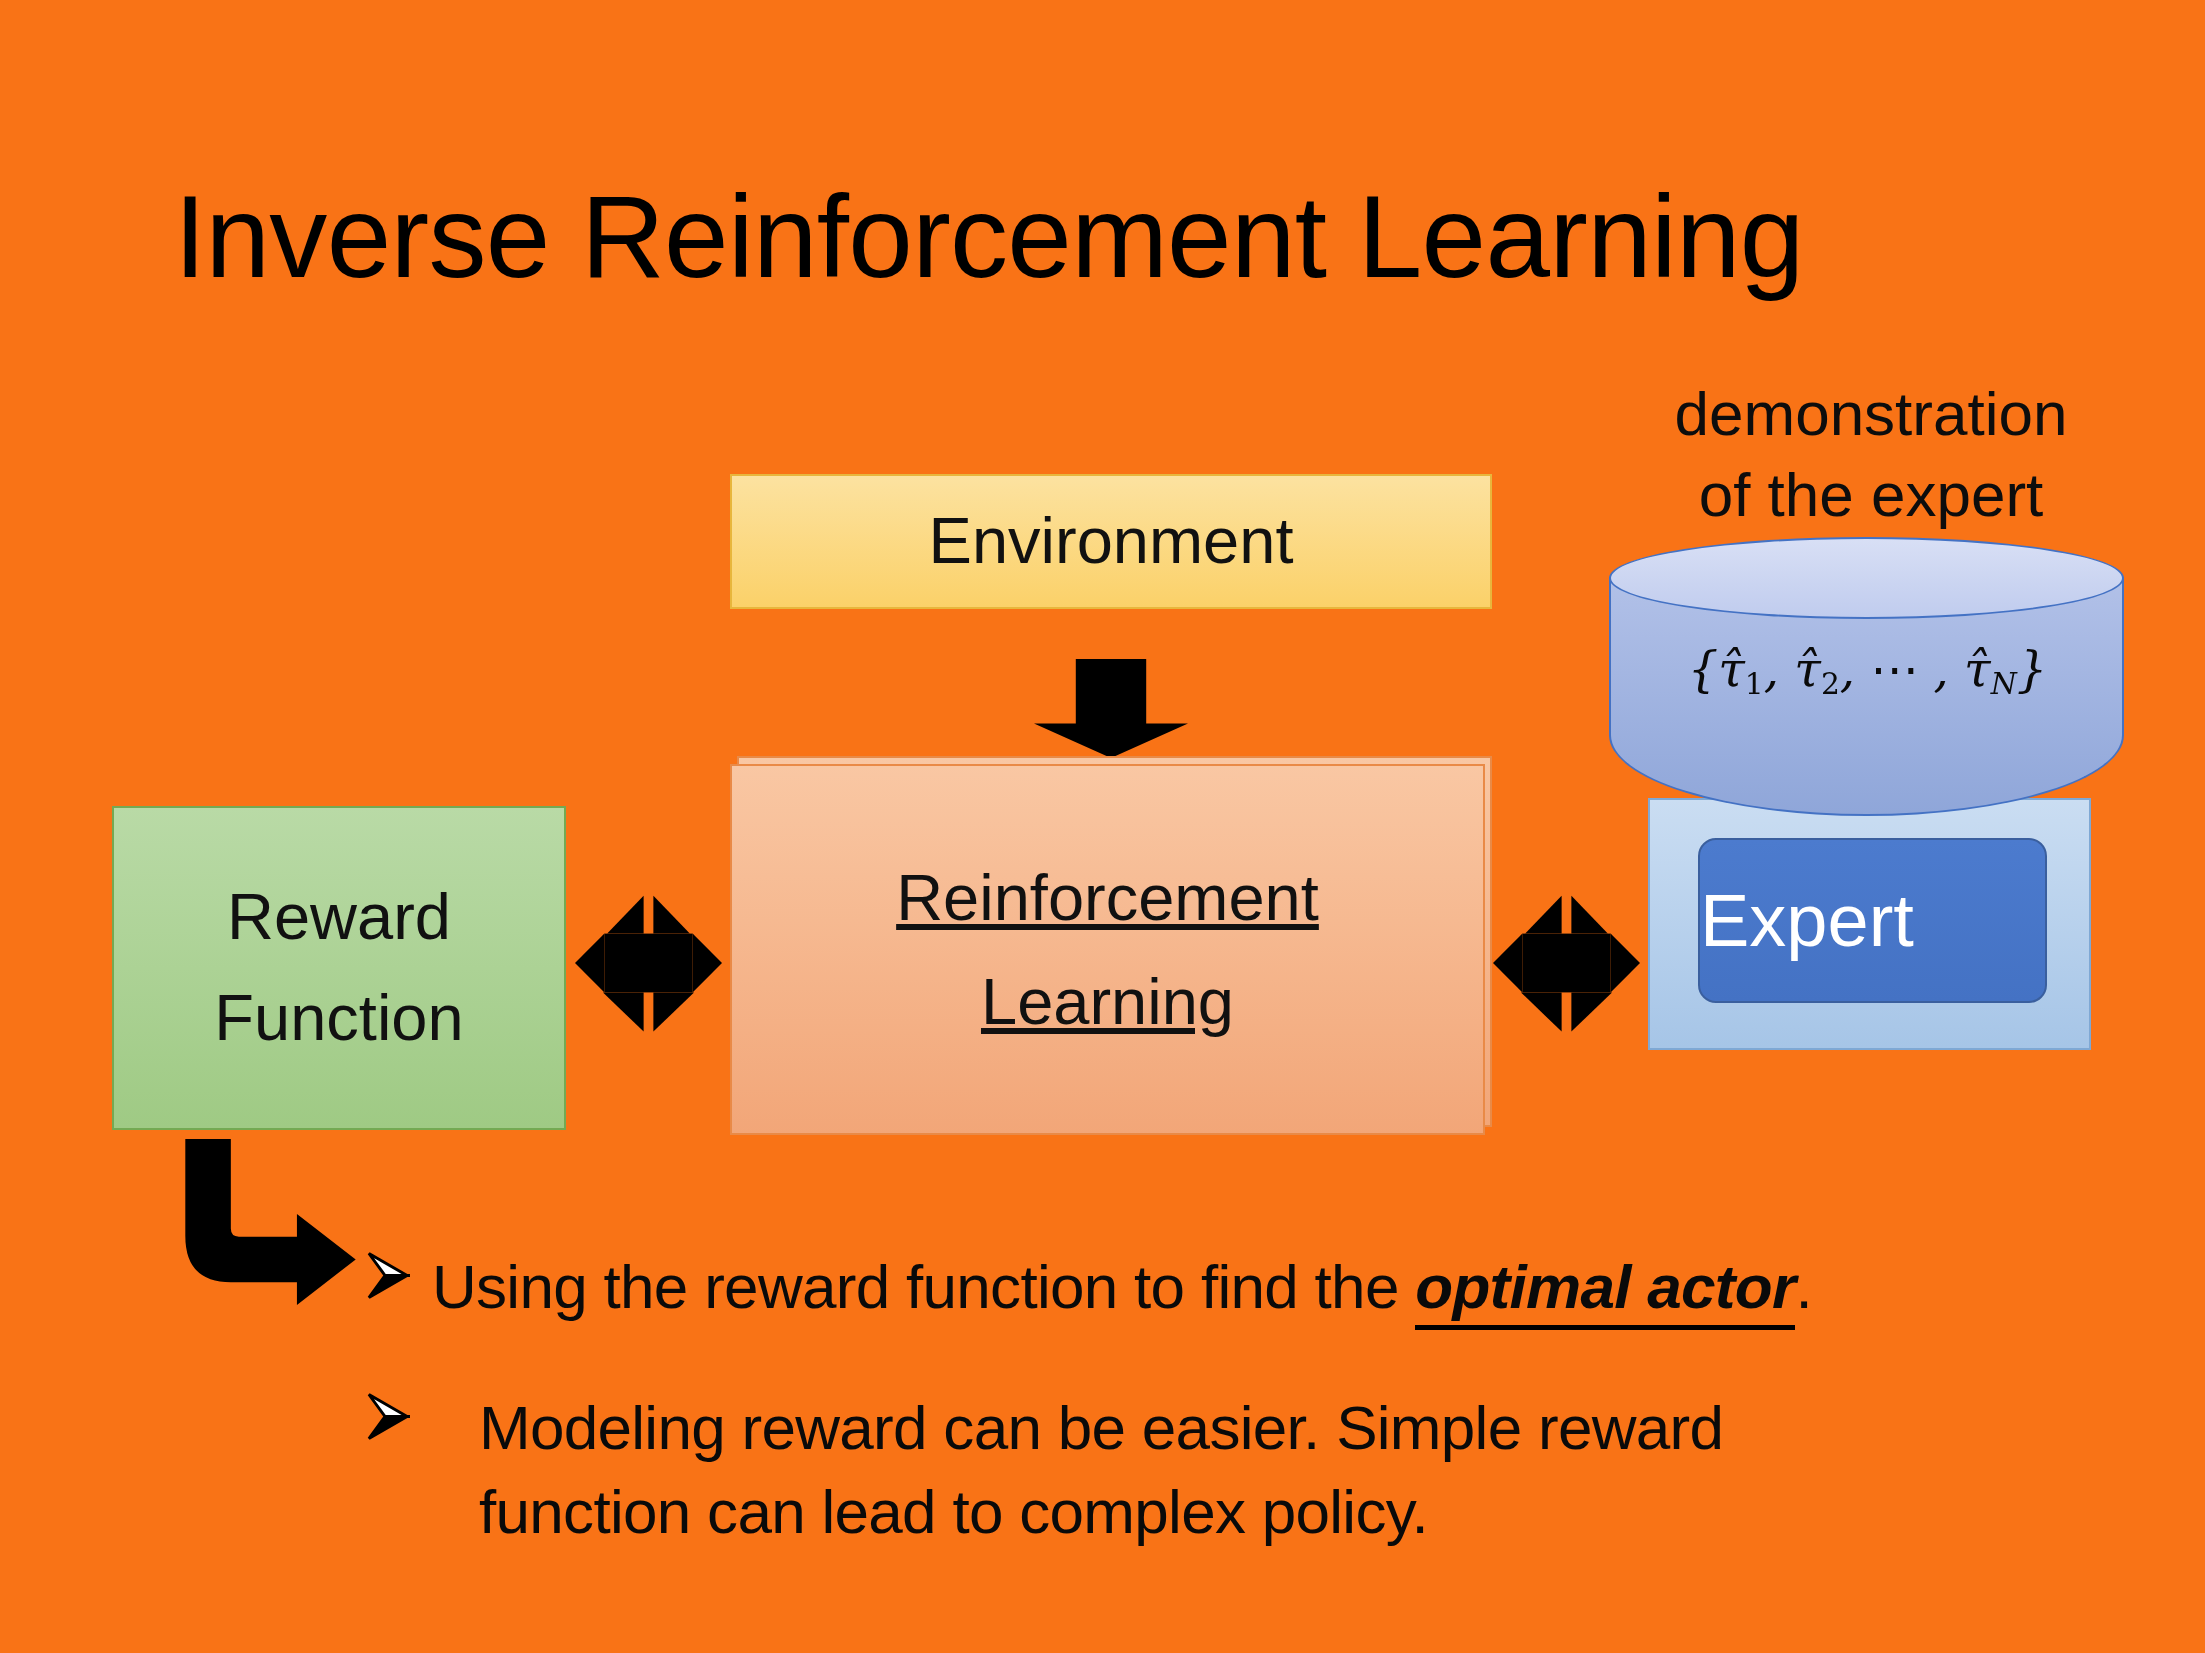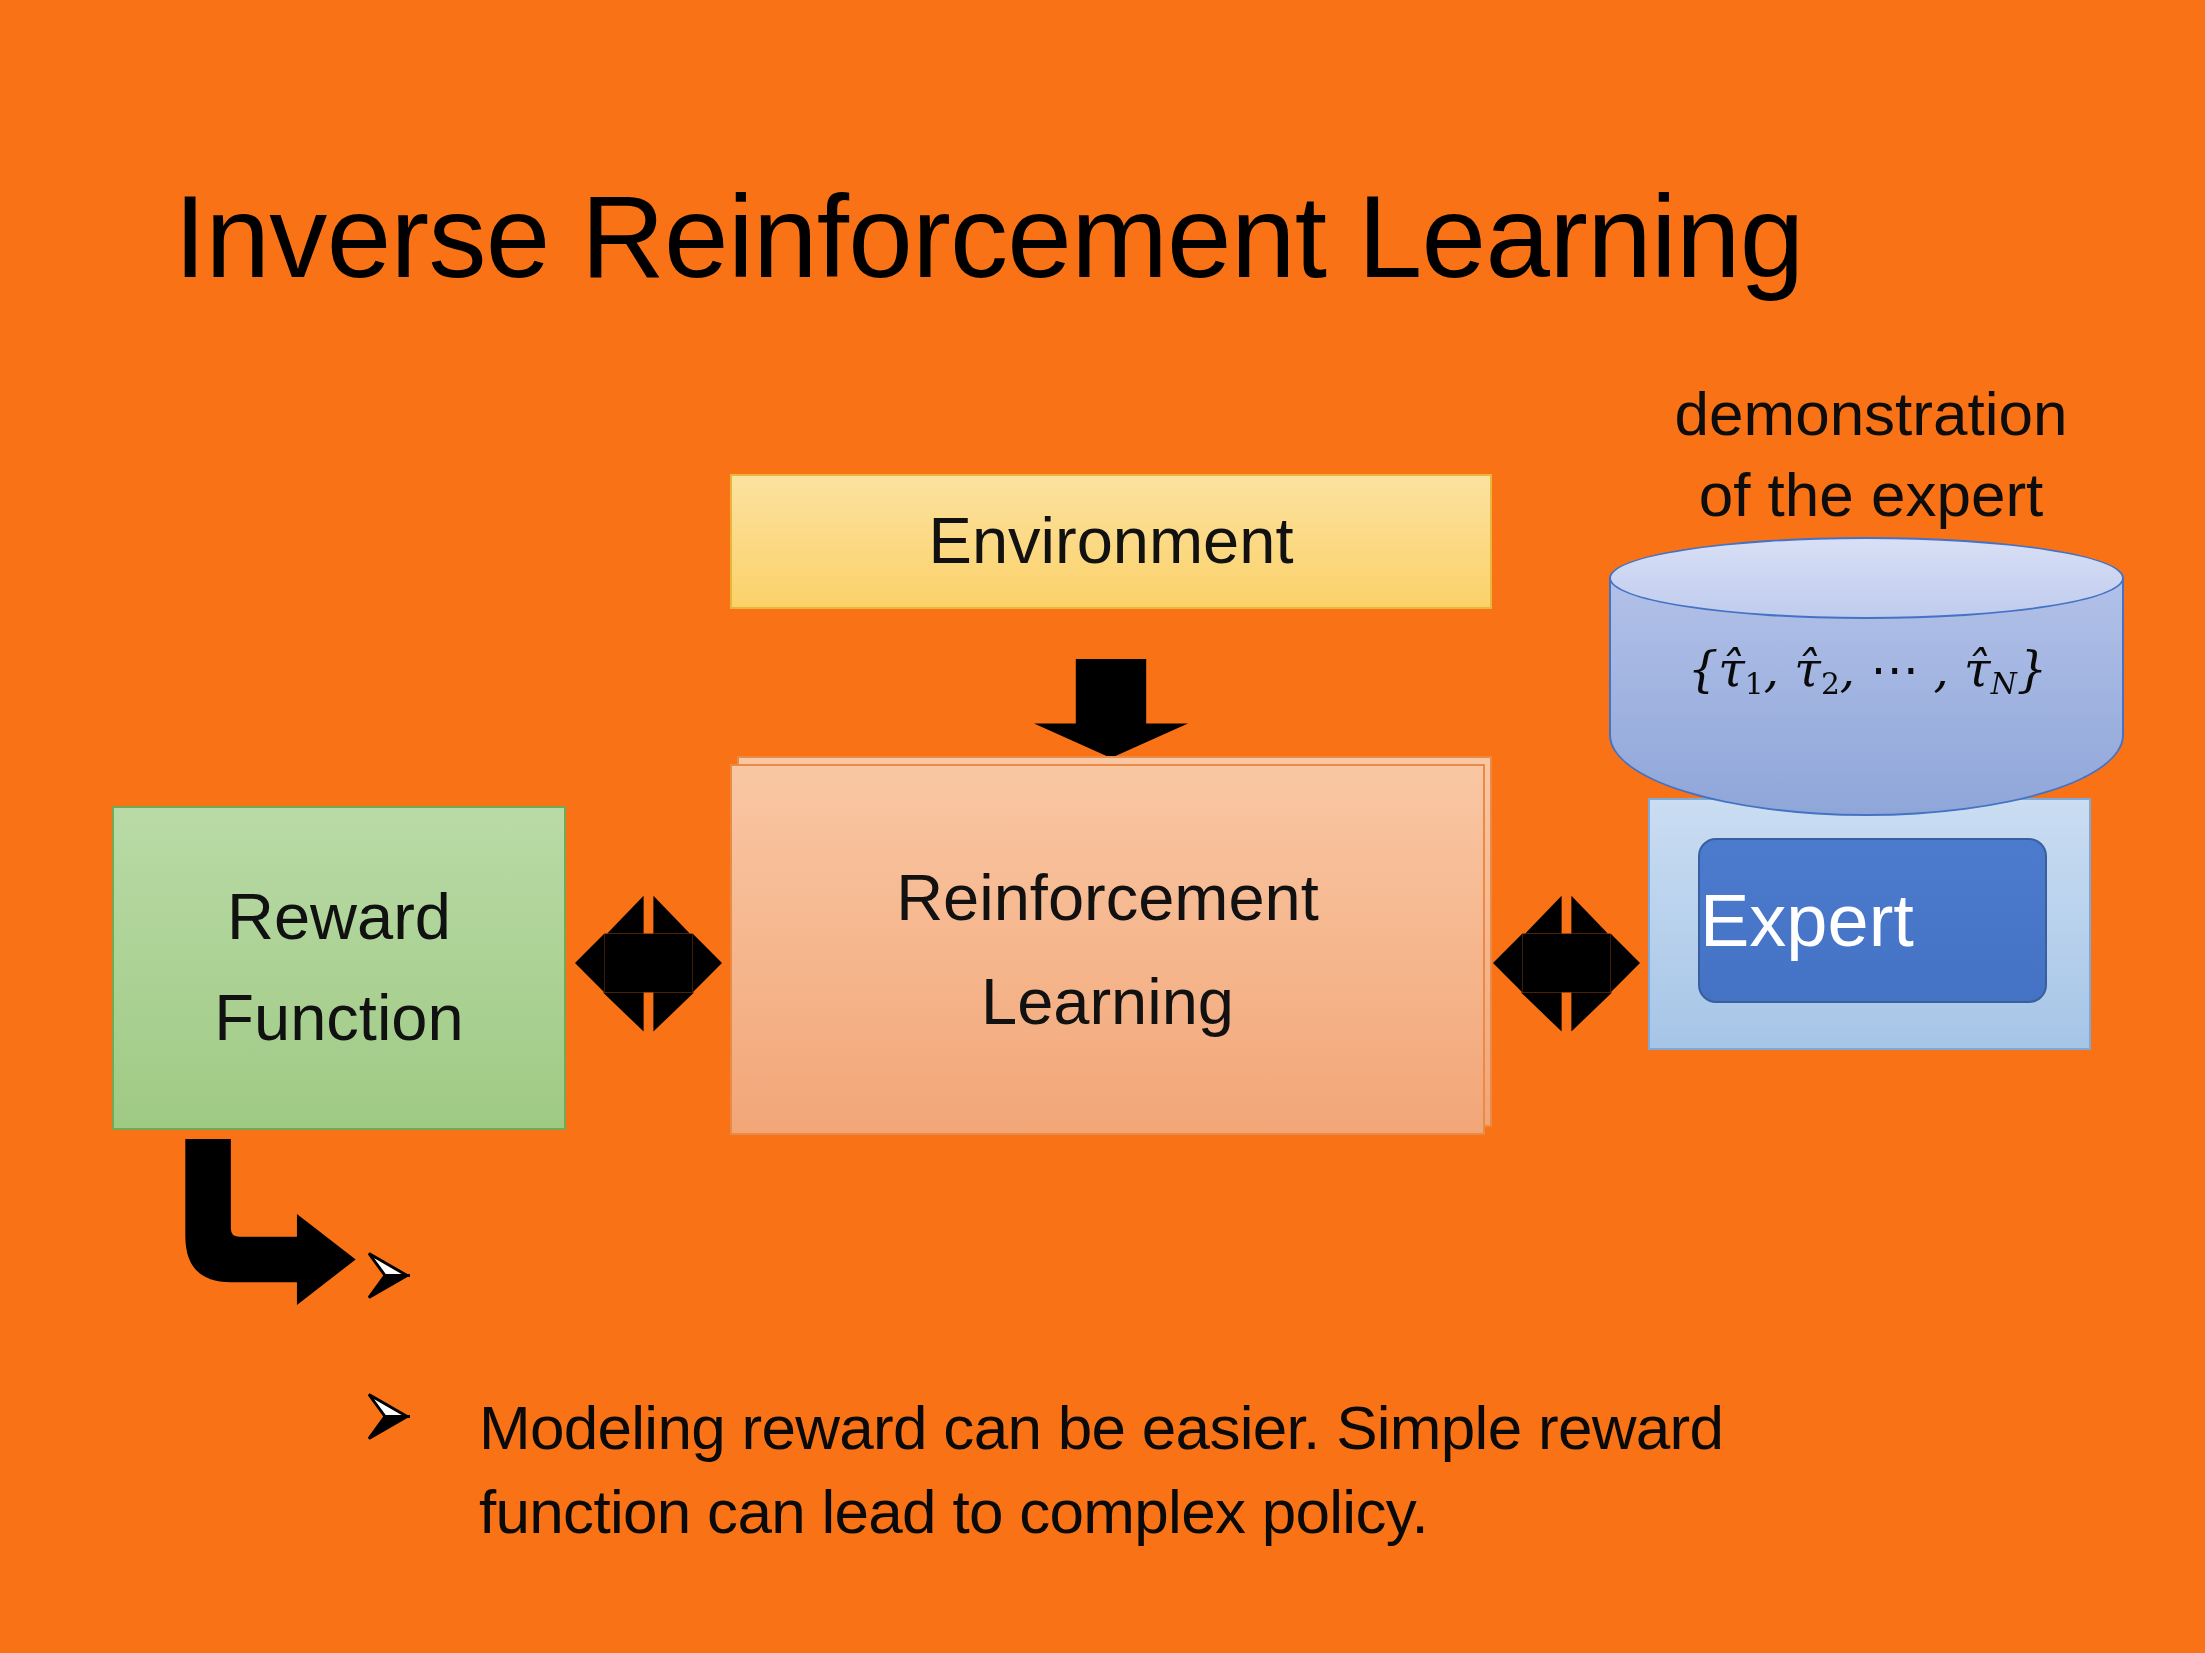--- a/index.html
+++ b/index.html
@@ -39,20 +39,21 @@
 
   .rl-back{
     left:737px;top:756px;width:755px;height:371px;
     background:linear-gradient(180deg,#F9C7A3 0%, var(--rl-fill,#F2A678) 100%);
     border:2.2px solid var(--rl-border,#E98A47);box-sizing:border-box;
   }
   .rl-box{
     left:730px;top:764px;width:755px;height:371px;line-height:1.6;
     background:linear-gradient(180deg,#F9C7A3 0%, var(--rl-fill,#F2A678) 100%);
     border:2.2px solid var(--rl-border,#E98A47);
+    text-decoration:underline;
   }
 
   
   .expert-outer{
     left:1648px;top:798px;width:443px;height:252px;box-sizing:border-box;
     background:linear-gradient(180deg,#CADDF2 0%, var(--expert-outer-fill,#A6C5E7) 100%);
     border:2.2px solid var(--expert-outer-border,#7FA8D4);
     z-index:1;
   }
   .expert-inner{
@@ -165,20 +166,21 @@
 
   <svg class="abs" style="left:185px;top:1139px;" width="171" height="188" viewBox="0 0 232 256">
     <path d="M0,0 L62,0 L62,122 Q62,133 73,133 L152,133 L152,102 L232,164 L152,226 L152,195 L62,195 Q0,195 0,132 Z" style="fill:var(--arrow-color,#000);"></path>
   </svg>
 
   <div class="abs bullet-row bullet1">
     <svg class="marker" width="44" height="47" viewBox="0 0 60 64">
       <path d="M4,2 L56,32 L26,32 Z" fill="#ffffff" stroke="#000" stroke-width="4"></path>
       <path d="M4,62 L56,32 L26,32 Z" fill="#000000" stroke="#000" stroke-width="4"></path>
     </svg>
+    <div class="bullet-text"><span>Using the reward function to find the </span><span class="emph">optimal actor</span><span>.</span></div>
   </div>
 
   <div class="abs bullet-row bullet2">
     <svg class="marker" width="44" height="47" viewBox="0 0 60 64">
       <path d="M4,2 L56,32 L26,32 Z" fill="#ffffff" stroke="#000" stroke-width="4"></path>
       <path d="M4,62 L56,32 L26,32 Z" fill="#000000" stroke="#000" stroke-width="4"></path>
     </svg>
     <div class="bullet-text">
       <span>Modeling reward can be easier. Simple reward</span><br>
       <span>function can lead to complex policy.</span>

